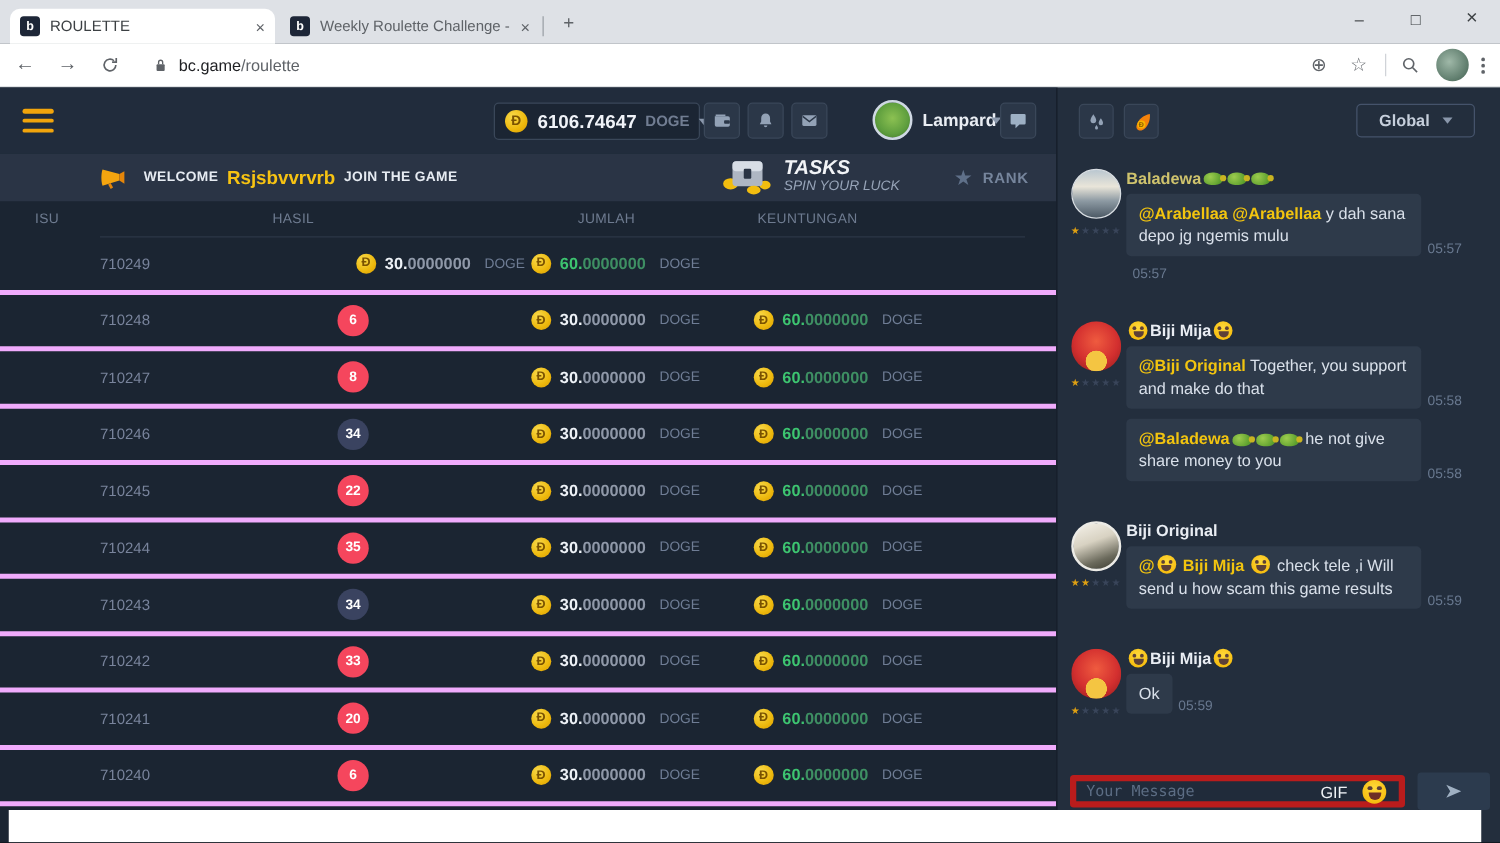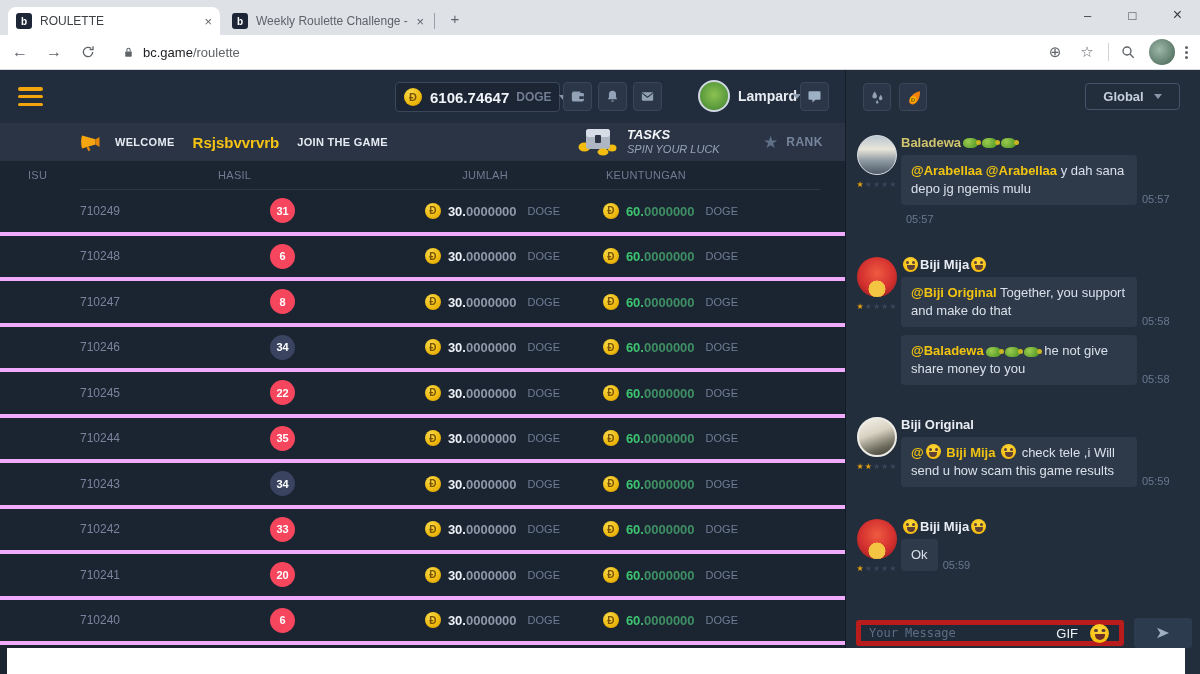--- a/index.html
+++ b/index.html
@@ -52,25 +52,25 @@
   .hd-btn svg { width:17px; height:17px; }
   .user-avatar { position:absolute; left:698px; top:10px; width:32px; height:32px; border-radius:50%; border:2px solid #cfd8e3; background:radial-gradient(circle at 50% 45%, #8cc152 0%, #5e9e3e 60%, #3e7129 100%); }
   .user-name { position:absolute; left:738px; top:18px; color:#e9edf3; font-size:14px; font-weight:bold; }
   .user-caret { position:absolute; left:786px; top:24px; }
 
   
   .banner { position:absolute; left:0; top:53px; width:845px; height:38px; background:#2a3445; }
   .mega { position:absolute; left:78px; top:7px; width:25px; height:24px; }
   .welcome-line { position:absolute; left:115px; top:0; height:38px; display:flex; align-items:center; }
   .w-pre, .w-suf { color:#e6ebf2; font-size:11px; font-weight:bold; letter-spacing:.3px; }
-  .w-user { color:#f7c312; font-size:15px; font-weight:bold; margin:0 18px; }
+  .w-user { color:#f7c312; font-size:15px; font-weight:bold; margin:0 7px; }
   .tasks-wrap { position:absolute; left:578px; top:3px; display:flex; align-items:center; }
   .chest { width:40px; height:30px; }
   .tasks-text { margin-left:9px; font-style:italic; }
-  .tasks-title { color:#f2f4f7; font-size:13px; font-weight:bold; line-height:16px; }
+  .tasks-title { color:#f2f4f7; font-size:16px; font-weight:bold; line-height:16px; }
   .tasks-sub { color:#97a4b8; font-size:11px; line-height:13px; }
   .rank-wrap { position:absolute; left:763px; top:0; height:38px; display:flex; align-items:center; }
   .rank-star { color:#5f7089; font-size:17px; }
   .rank-label { color:#76859c; font-size:12px; font-weight:bold; margin-left:8px; letter-spacing:.5px; }
 
   
   .table { position:absolute; left:0; top:91px; width:845px; }
   .thead, .trow { display:grid; grid-template-columns:190px 150px 140px 178px; padding-left:80px; align-items:center; }
   .thead { height:28px; color:#6e7b90; font-size:11px; letter-spacing:.3px;padding-left:28px; }
   .thead .h-right { text-align:right; }
@@ -277,23 +277,20 @@
         <div class="thead">
           <span>ISU</span>
           <span>HASIL</span>
           <span class="h-right">JUMLAH</span>
           <span class="h-right">KEUNTUNGAN</span>
         </div>
         <div class="thead-border"></div>
         <div>
             <div class="trow">
               <span class="c-isu">710249</span>
-              <span>
-                <span class="ball red">31</span>
-              </span>
               <span class="c-amt">
                 <span class="coin c16">Ð</span>
                 <span><span class="amt-strong">30.</span><span class="amt-dec">0000000</span></span>
                 <span class="amt-unit">DOGE</span>
               </span>
               <span class="c-amt win">
                 <span class="coin c16">Ð</span>
                 <span><span class="amt-strong">60.</span><span class="amt-dec">0000000</span></span>
                 <span class="amt-unit">DOGE</span>
               </span>

